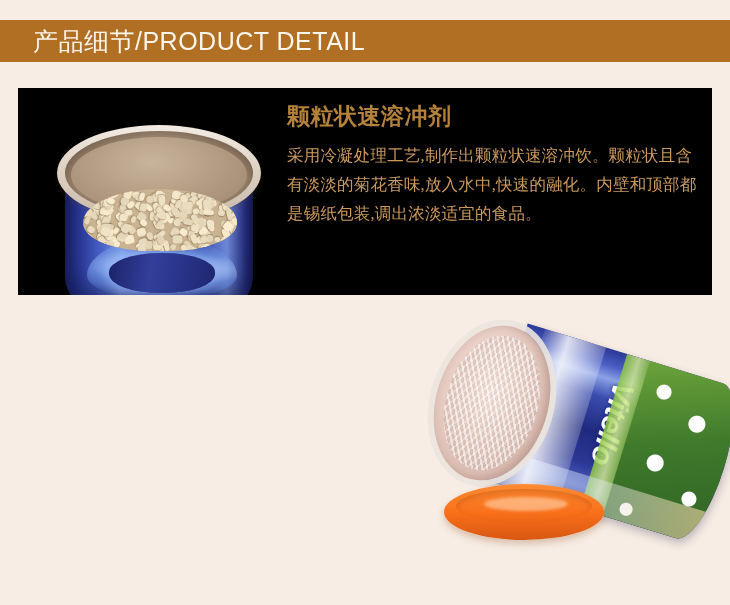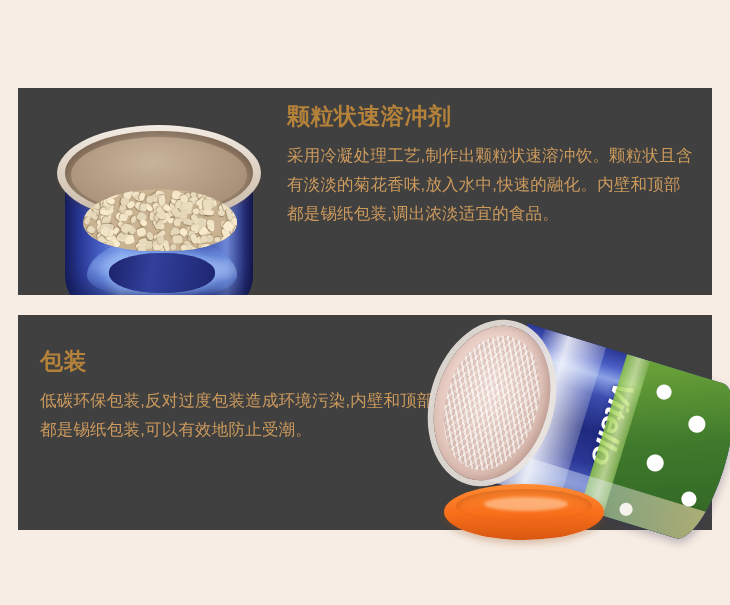--- a/index.html
+++ b/index.html
@@ -37,22 +37,23 @@
     font-size: 25px;
     letter-spacing: 0.5px;
     margin-left: 33px;
     white-space: nowrap;
     font-weight: normal;
   }
 
   
   .panel {
     position: absolute;
-    background: #404040;
+    background: #000000;
     overflow: hidden;
+    font-family: Liberation Serif, serif;
   }
   .panel-one {
     left: 18px;
     top: 88px;
     width: 694px;
     height: 207px;
   }
   .panel-two {
     left: 18px;
     top: 315px;
@@ -334,20 +335,23 @@
     border-radius: 50%;
     background: rgba(255,220,185,0.55);
     filter: blur(1.5px);
   }
 </style>
 </head>
 <body>
 
 <div class="page">
 
+  <div class="header-bar">
+    <div class="header-title">产品细节/PRODUCT DETAIL</div>
+  </div>
 
   <div class="panel panel-one">
 
     <div class="photo-can-open" style="left:37px; top:5px;">
       <div class="can-open-body">
         <div class="can-open-swirl"></div>
         <div class="can-open-swirl2"></div>
       </div>
       <div class="can-open-rim"></div>
       <div class="can-open-inner"></div>
@@ -585,27 +589,20 @@
           <span style="left: 119.514px; top: 20.7508px; width: 10.6338px; height: 5.25194px; transform: rotate(5.25463deg); background: rgb(244, 230, 200);"></span>
         </div>
     </div>
 
     <div class="text-block" style="left:269px; top:15px; width:410px;">
       <h2 class="sec-heading">颗粒状速溶冲剂</h2>
       <p class="sec-body">采用冷凝处理工艺,制作出颗粒状速溶冲饮。颗粒状且含有淡淡的菊花香味,放入水中,快速的融化。内壁和顶部都是锡纸包装,调出浓淡适宜的食品。</p>
     </div>
   </div>
 
-  <div class="panel panel-two">
-
-    <div class="text-block" style="left:22px; top:33px; width:400px;">
-      <h2 class="sec-heading">包装</h2>
-      <p class="sec-body">低碳环保包装,反对过度包装造成环境污染,内壁和顶部都是锡纸包装,可以有效地防止受潮。</p>
-    </div>
-  </div>
 
   <div class="photo-can-lying">
     <div class="lying-body">
       <div class="lying-label-white"></div>
       <div class="lying-brand">Vitello</div>
       <div class="lying-greenband"></div>
       <div class="lying-flowers"></div>
       <div class="lying-bottomstrip"></div>
     </div>
     <div class="lying-mouth">

